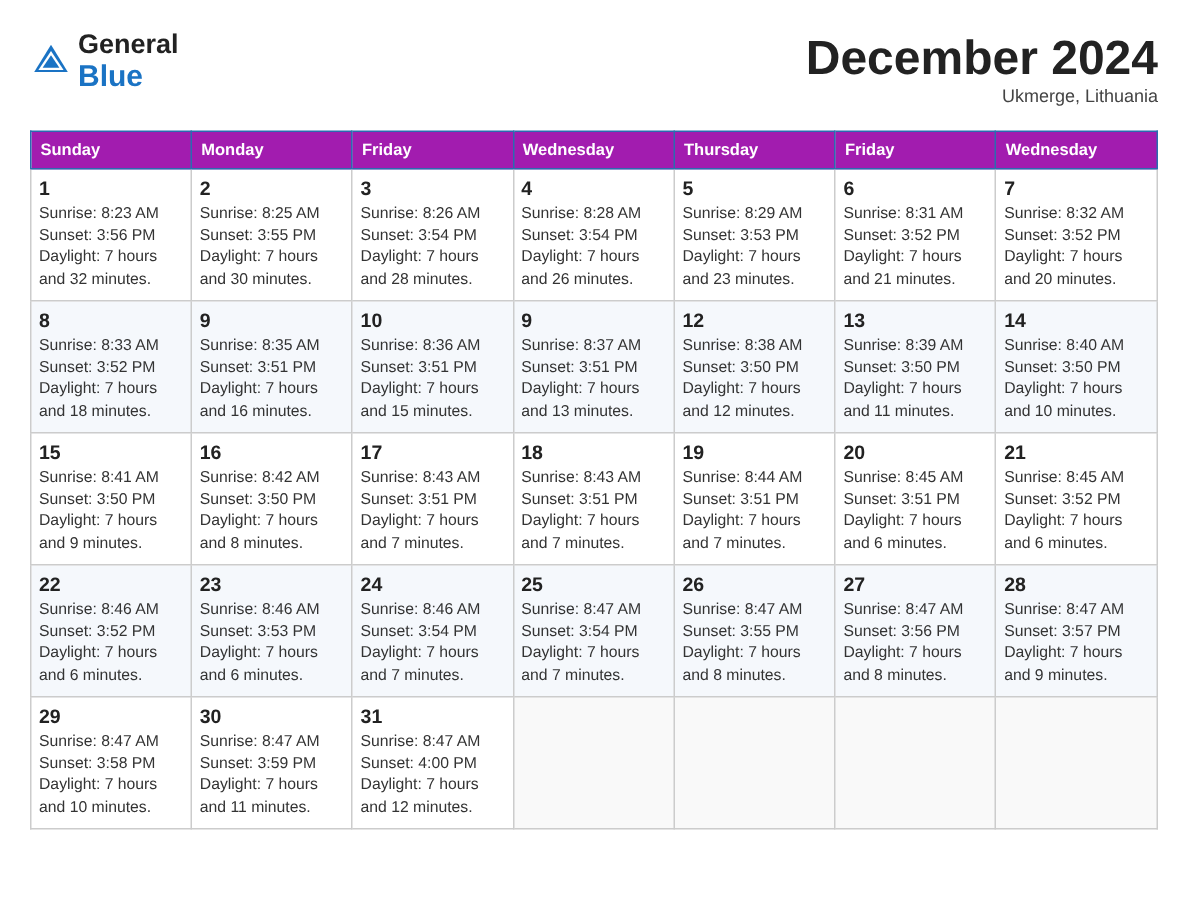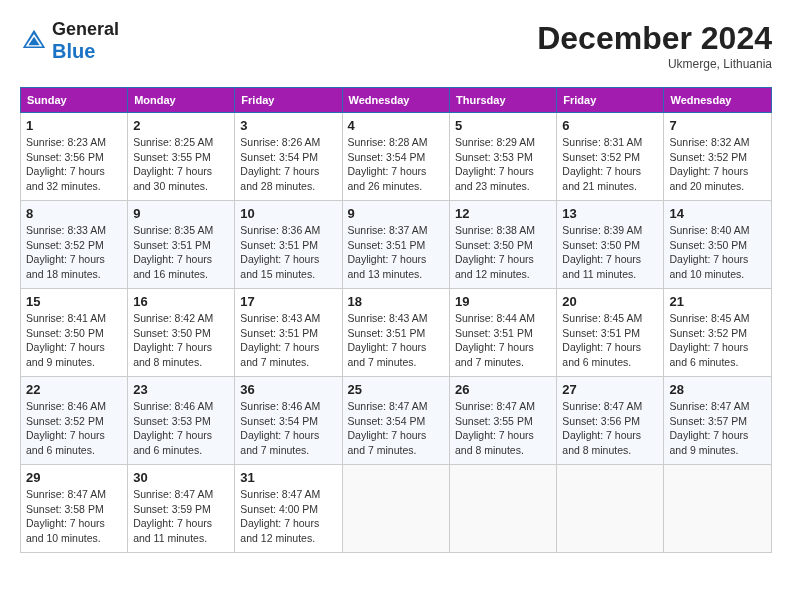--- a/index.html
+++ b/index.html
@@ -210,21 +210,21 @@
       <tr>
         <td>
           <span class="day-number">22</span>
           <div class="day-info">Sunrise: 8:46 AM<br>Sunset: 3:52 PM<br>Daylight: 7 hours and 6 minutes.</div>
         </td>
         <td>
           <span class="day-number">23</span>
           <div class="day-info">Sunrise: 8:46 AM<br>Sunset: 3:53 PM<br>Daylight: 7 hours and 6 minutes.</div>
         </td>
         <td>
-          <span class="day-number">36</span>
+          <span class="day-number">24</span>
           <div class="day-info">Sunrise: 8:46 AM<br>Sunset: 3:54 PM<br>Daylight: 7 hours and 7 minutes.</div>
         </td>
         <td>
           <span class="day-number">25</span>
           <div class="day-info">Sunrise: 8:47 AM<br>Sunset: 3:54 PM<br>Daylight: 7 hours and 7 minutes.</div>
         </td>
         <td>
           <span class="day-number">26</span>
           <div class="day-info">Sunrise: 8:47 AM<br>Sunset: 3:55 PM<br>Daylight: 7 hours and 8 minutes.</div>
         </td>

